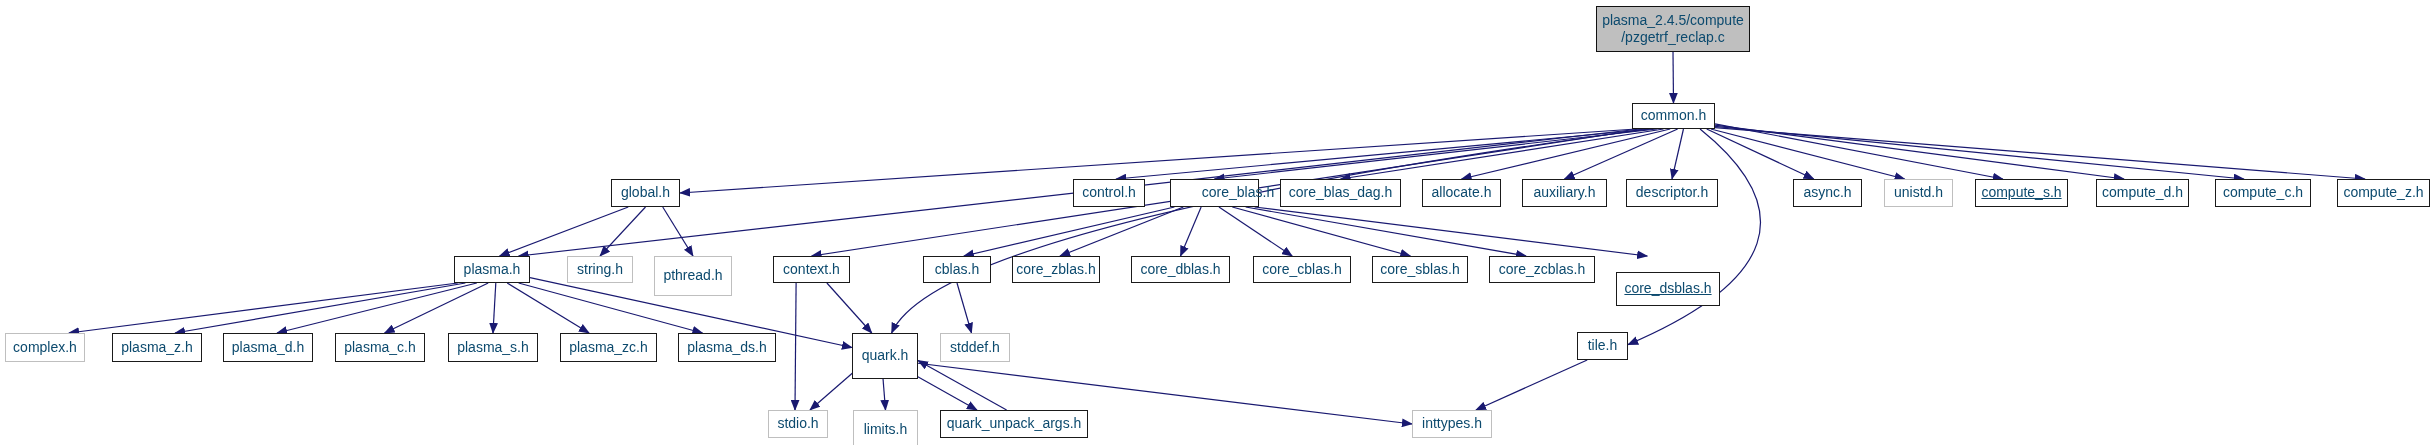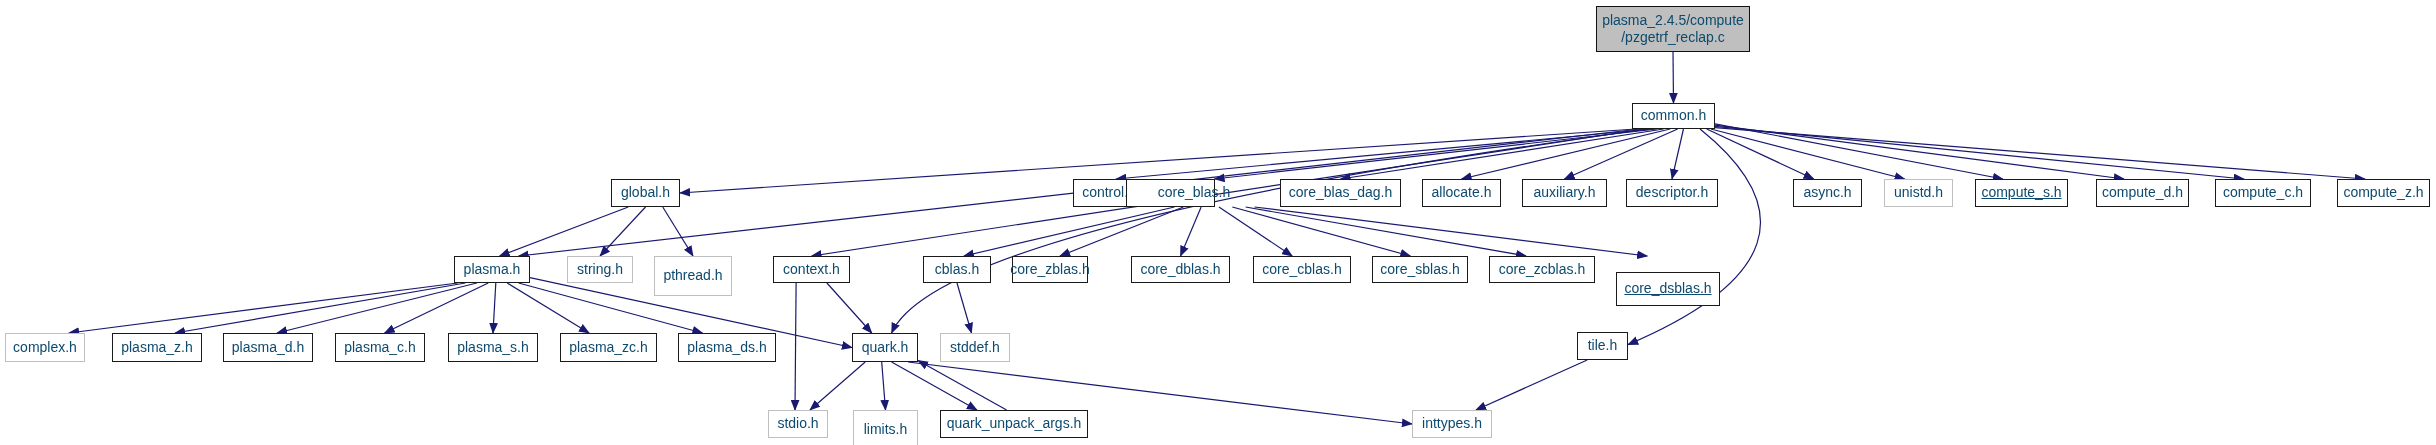--- a/index.html
+++ b/index.html
@@ -69,50 +69,50 @@
         <path d="M1006.6,410 L918,360.55" fill="none" stroke="#191970" stroke-width="1.2" marker-end="url(#ah)"></path>
         <path d="M1587.2,360 L1476,410" fill="none" stroke="#191970" stroke-width="1.2" marker-end="url(#ah)"></path>
       </g>
   </svg>
   <div id="node-layer">
       <div class="node main" style="left: 1596px; top: 6px; width: 154px; height: 46px; background: rgb(191, 191, 191);">plasma_2.4.5/compute
 /pzgetrf_reclap.c</div>
       <div class="node internal" style="left: 1632px; top: 103px; width: 83px; height: 26px;">common.h</div>
       <div class="node internal" style="left: 611px; top: 179px; width: 69px; height: 28px;">global.h</div>
       <div class="node internal" style="left: 1073px; top: 179px; width: 72px; height: 28px;">control.h</div>
-      <div class="node internal" style="left: 1126px; top: 179px; width: 89px; height: 28px; padding-left: 47px;">core_blas.h</div>
+      <div class="node internal" style="left: 1170px; top: 179px; width: 89px; height: 28px; padding-left: 47px;">core_blas.h</div>
       <div class="node internal" style="left: 1280px; top: 179px; width: 121px; height: 28px;">core_blas_dag.h</div>
       <div class="node internal" style="left: 1422px; top: 179px; width: 79px; height: 28px;">allocate.h</div>
       <div class="node internal" style="left: 1522px; top: 179px; width: 85px; height: 28px;">auxiliary.h</div>
       <div class="node internal" style="left: 1626px; top: 179px; width: 92px; height: 28px;">descriptor.h</div>
       <div class="node internal" style="left: 1793px; top: 179px; width: 69px; height: 28px;">async.h</div>
       <div class="node external" style="left: 1884px; top: 179px; width: 69px; height: 28px; border-color: rgb(191, 191, 191);">unistd.h</div>
       <div class="node internal" style="left: 1975px; top: 179px; width: 93px; height: 28px; text-decoration: underline;">compute_s.h</div>
       <div class="node internal" style="left: 2096px; top: 179px; width: 93px; height: 28px;">compute_d.h</div>
       <div class="node internal" style="left: 2215px; top: 179px; width: 96px; height: 28px;">compute_c.h</div>
       <div class="node internal" style="left: 2337px; top: 179px; width: 93px; height: 28px;">compute_z.h</div>
       <div class="node internal" style="left: 454px; top: 256px; width: 76px; height: 27px;">plasma.h</div>
       <div class="node external" style="left: 567px; top: 256px; width: 66px; height: 27px; border-color: rgb(191, 191, 191);">string.h</div>
       <div class="node external" style="left: 654px; top: 256px; width: 78px; height: 40px; border-color: rgb(191, 191, 191);">pthread.h</div>
       <div class="node internal" style="left: 773px; top: 256px; width: 77px; height: 27px;">context.h</div>
       <div class="node internal" style="left: 923px; top: 256px; width: 68px; height: 27px;">cblas.h</div>
-      <div class="node internal" style="left: 1012px; top: 256px; width: 76px; height: 27px;">core_zblas.h</div>
+      <div class="node internal" style="left: 1012px; top: 256px; width: 88px; height: 27px;">core_zblas.h</div>
       <div class="node internal" style="left: 1131px; top: 256px; width: 99px; height: 27px;">core_dblas.h</div>
       <div class="node internal" style="left: 1253px; top: 256px; width: 98px; height: 27px;">core_cblas.h</div>
       <div class="node internal" style="left: 1372px; top: 256px; width: 96px; height: 27px;">core_sblas.h</div>
       <div class="node internal" style="left: 1489px; top: 256px; width: 106px; height: 27px;">core_zcblas.h</div>
       <div class="node internal" style="left: 1616px; top: 272px; width: 104px; height: 34px; text-decoration: underline;">core_dsblas.h</div>
       <div class="node external" style="left: 5px; top: 333px; width: 80px; height: 29px; border-color: rgb(191, 191, 191);">complex.h</div>
       <div class="node internal" style="left: 112px; top: 333px; width: 90px; height: 29px;">plasma_z.h</div>
       <div class="node internal" style="left: 223px; top: 333px; width: 90px; height: 29px;">plasma_d.h</div>
       <div class="node internal" style="left: 335px; top: 333px; width: 90px; height: 29px;">plasma_c.h</div>
       <div class="node internal" style="left: 448px; top: 333px; width: 90px; height: 29px;">plasma_s.h</div>
       <div class="node internal" style="left: 560px; top: 333px; width: 97px; height: 29px;">plasma_zc.h</div>
       <div class="node internal" style="left: 678px; top: 333px; width: 98px; height: 29px;">plasma_ds.h</div>
-      <div class="node internal" style="left: 852px; top: 333px; width: 66px; height: 29px;">quark.h</div>
+      <div class="node internal" style="left: 852px; top: 333px; width: 66px; height: 46px;">quark.h</div>
       <div class="node external" style="left: 940px; top: 333px; width: 70px; height: 29px; border-color: rgb(191, 191, 191);">stddef.h</div>
       <div class="node internal" style="left: 1577px; top: 332px; width: 51px; height: 28px;">tile.h</div>
       <div class="node external" style="left: 768px; top: 410px; width: 60px; height: 28px; border-color: rgb(191, 191, 191);">stdio.h</div>
       <div class="node external" style="left: 853px; top: 410px; width: 65px; height: 40px; border-color: rgb(191, 191, 191);">limits.h</div>
       <div class="node internal" style="left: 940px; top: 410px; width: 148px; height: 28px;">quark_unpack_args.h</div>
       <div class="node external" style="left: 1412px; top: 410px; width: 80px; height: 28px; border-color: rgb(191, 191, 191);">inttypes.h</div>
     </div>
 </div>
 
 </body></html>

